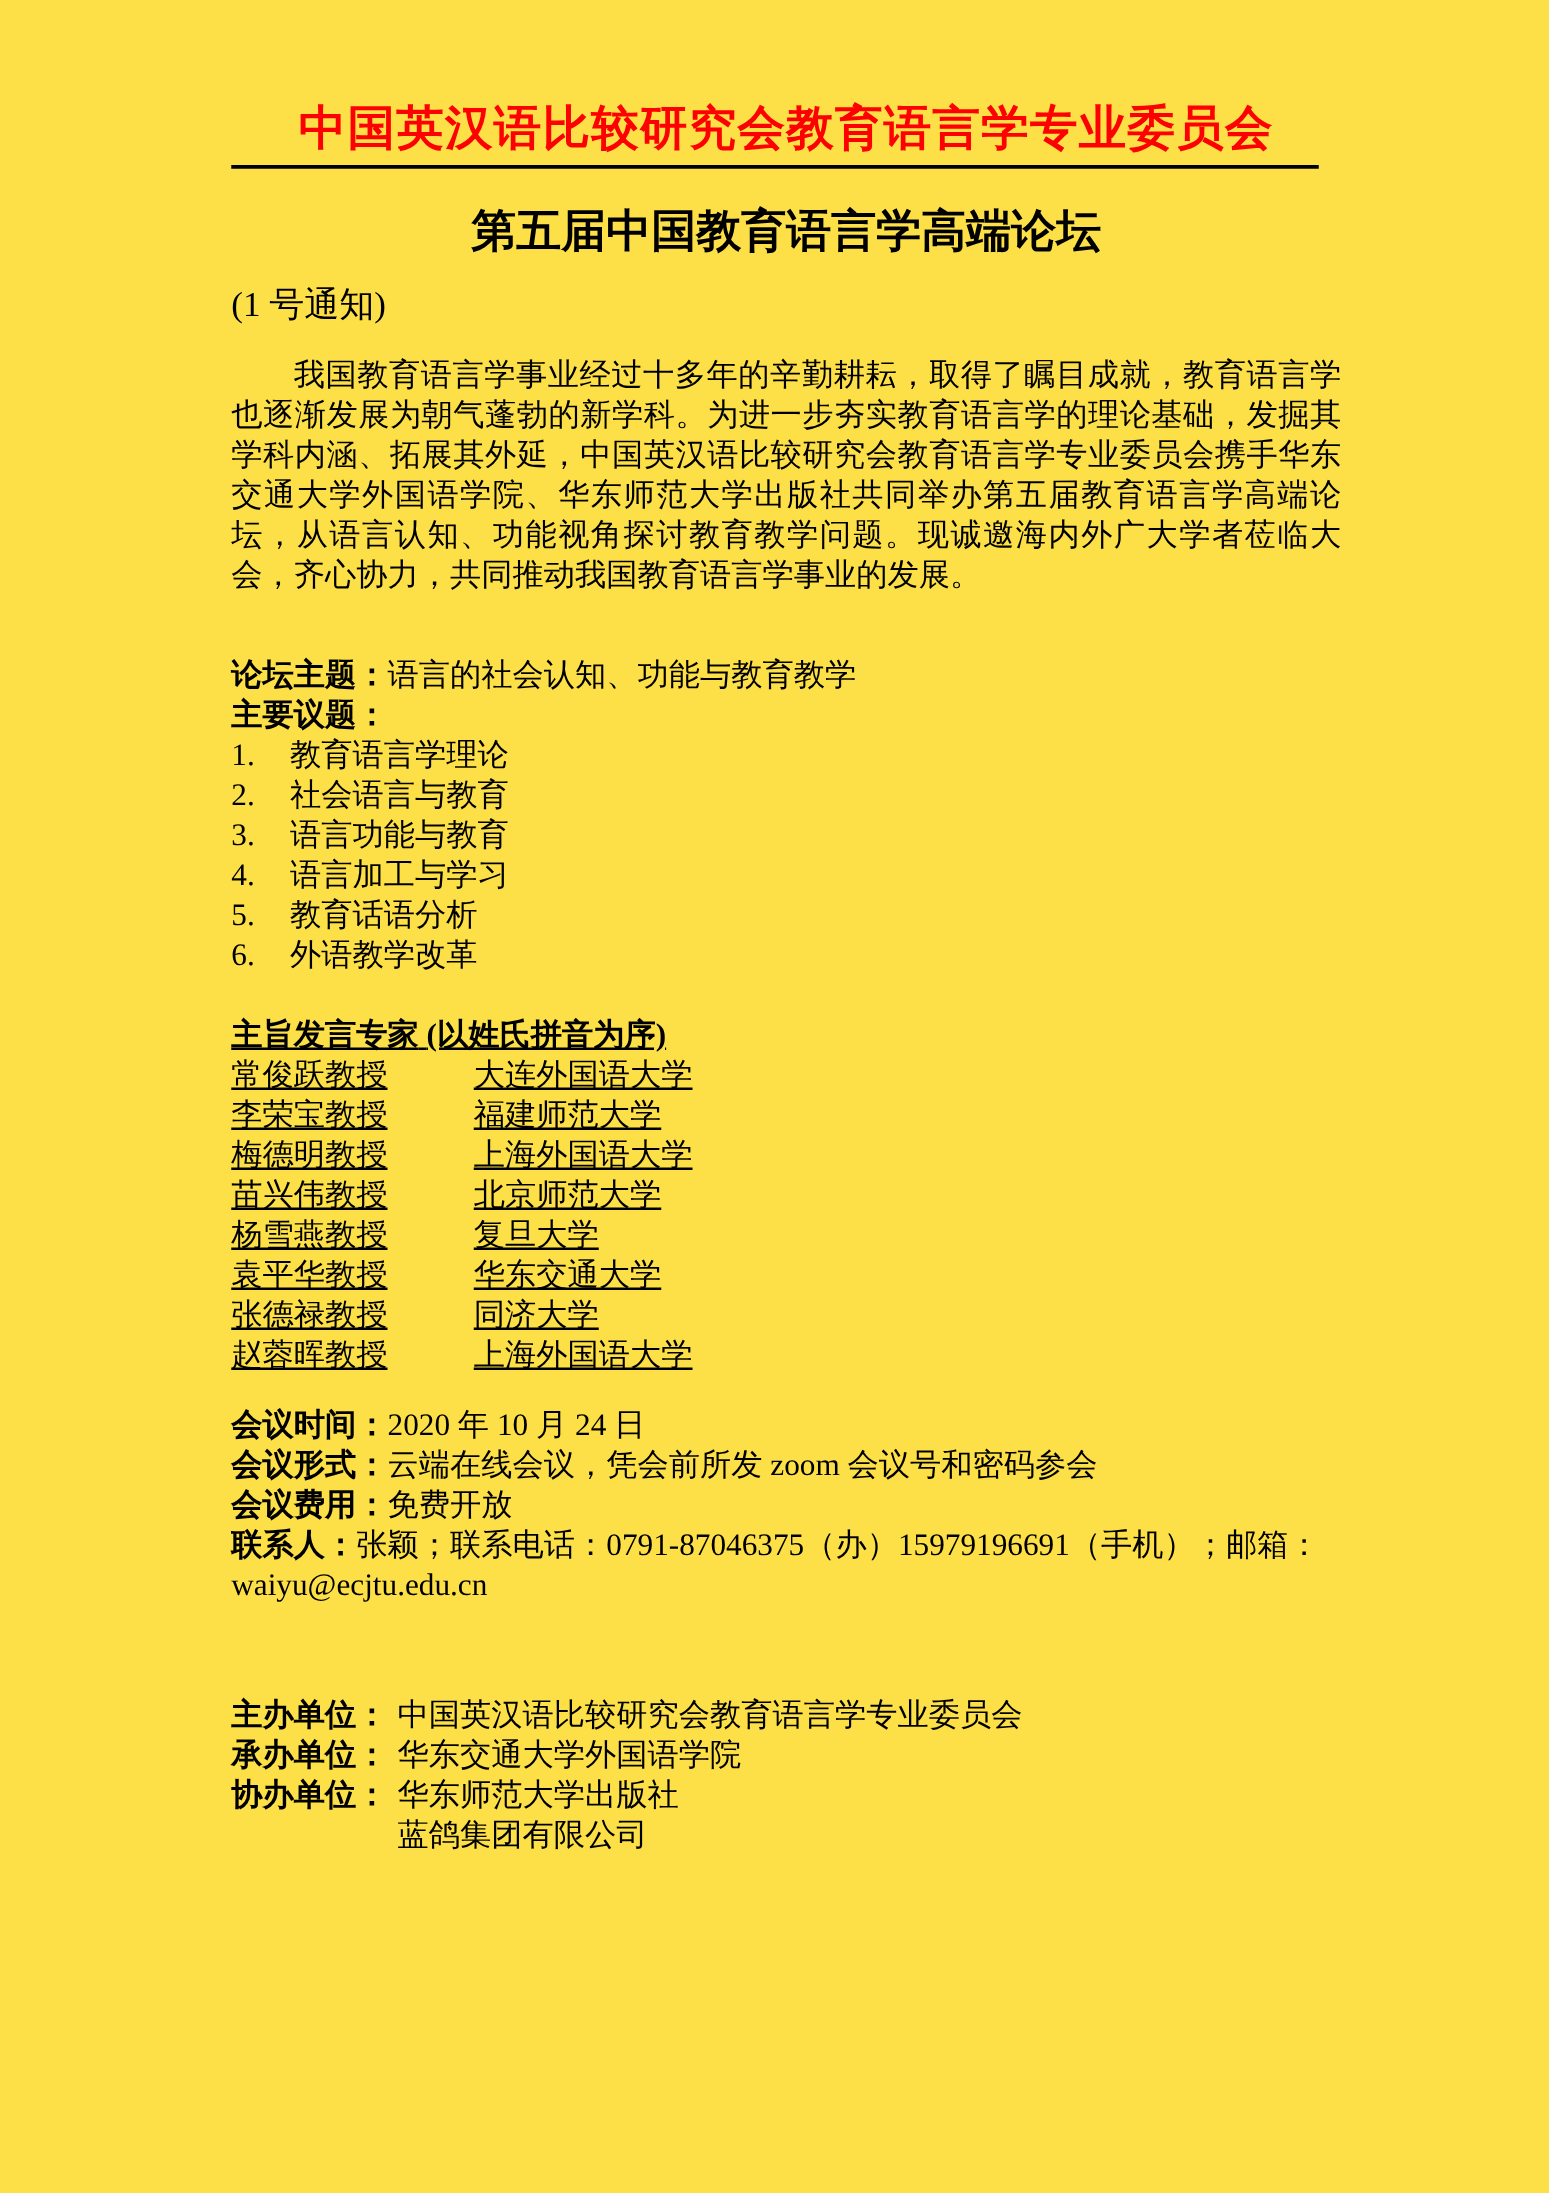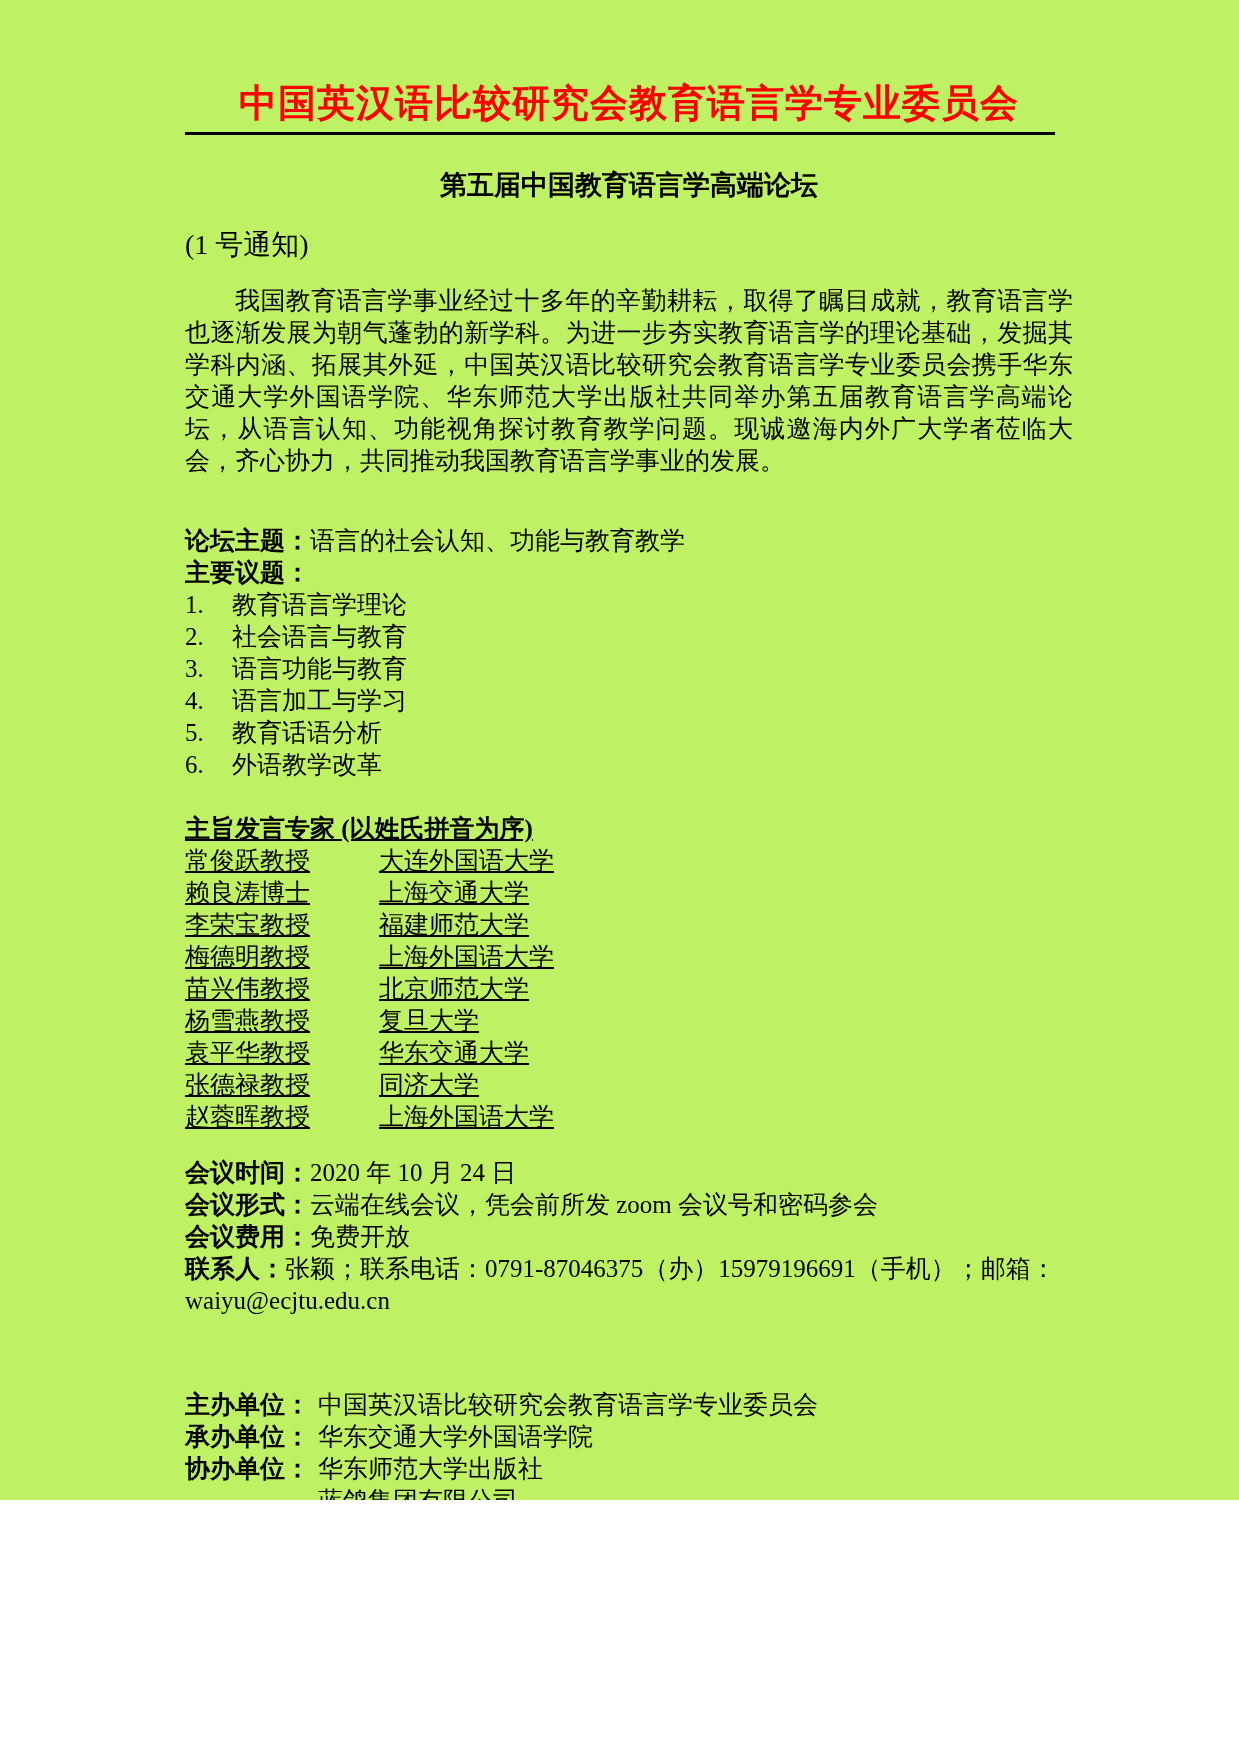--- a/index.html
+++ b/index.html
@@ -3,23 +3,23 @@
 <meta charset="utf-8">
 <style>
   html, body {
     margin: 0;
     padding: 0;
     background: #ffffff;
   }
   .page {
     position: relative;
     width: 1239px;
-    height: 1500px;
+    height: 1754px;
     margin: 0 auto;
-    background: #bef264;
+    background: #fde047;
     box-sizing: border-box;
     padding: 80px 166px 0 185px;
     font-family: "Liberation Serif", "DejaVu Serif", serif;
     color: #000000;
     font-size: 25px;
     line-height: 32px;
     overflow: hidden;
   }
   .org-header {
     font-size: 38px;
@@ -31,21 +31,21 @@
     white-space: nowrap;
   }
   .header-rule {
     border: none;
     border-top: 3px solid #000000;
     margin: 6px 18px 0 0;
     height: 0;
   }
   .doc-title {
     margin-top: 30px;
-    font-size: 27px;
+    font-size: 36px;
     line-height: 40px;
     font-weight: bold;
     text-align: center;
   }
   .doc-subtitle {
     margin-top: 20px;
     font-size: 28px;
     line-height: 40px;
     font-weight: normal;
   }
@@ -117,24 +117,20 @@
   <div class="speakers">
     <div class="speakers-heading">
       <span>主旨发言专家</span>
       <span>(以姓氏拼音为序)</span>
     </div>
     <div class="speaker-row">
       <span class="speaker-name">常俊跃教授</span>
         <span>大连外国语大学</span>
     </div>
     <div class="speaker-row">
-      <span class="speaker-name">赖良涛博士</span>
-        <span>上海交通大学</span>
-    </div>
-    <div class="speaker-row">
       <span class="speaker-name">李荣宝教授</span>
         <span>福建师范大学</span>
     </div>
     <div class="speaker-row">
       <span class="speaker-name">梅德明教授</span>
         <span>上海外国语大学</span>
     </div>
     <div class="speaker-row">
       <span class="speaker-name">苗兴伟教授</span>
         <span>北京师范大学</span>

